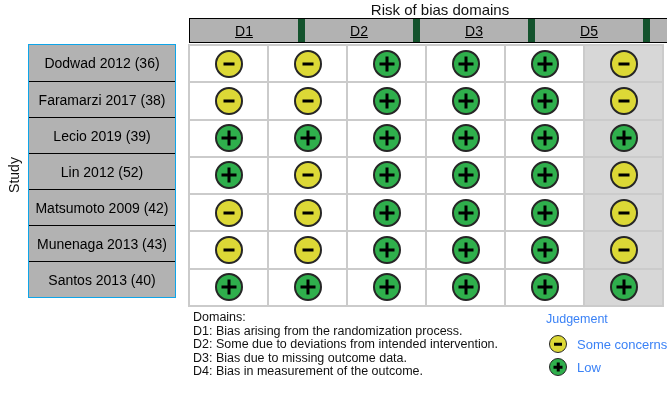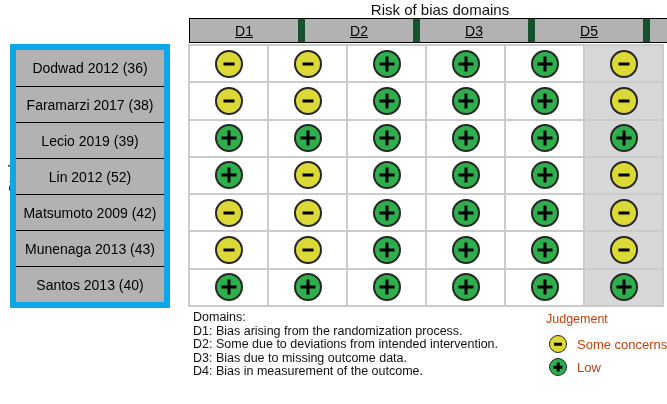--- a/index.html
+++ b/index.html
@@ -23,22 +23,22 @@
     display:flex; border:1px solid #000; box-sizing:border-box;
     background:var(--c-header-fill);
     text-decoration:underline;
   }
   .header-cell {
     flex:1; display:flex; align-items:center; justify-content:center;
     font-size:14px; border-left:7px solid #14532d; box-sizing:border-box;
   }
   .header-cell:first-child { border-left:none; }
   .study-col {
-    position:absolute; left:10px; top:44px; width:160px;
-    border:6px solid #0ea5e9; box-sizing:border-box;
+    position:absolute; left:28px; top:44px; width:148px;
+    border:1px solid #0ea5e9; box-sizing:border-box;
   }
   .study-cell {
     height:36px; display:flex; align-items:center; justify-content:center;
     font-size:14px; background:var(--c-study-fill);
     border-top:1px solid #000; box-sizing:border-box;
   }
   .study-cell:first-child { border-top:none; }
   .body-grid {
     position:absolute; left:188px; top:44px; width:472px; height:259px;
     display:grid; grid-template-columns:repeat(6,1fr); grid-auto-rows:1fr;
@@ -59,21 +59,21 @@
     position:absolute; left:50%; top:50%;
     transform:translate(-50%,-50%); background:#000;
   }
   .bar-h { width:15px; height:3px; }
   .bar-h.short { width:11px; }
   .bar-v { width:3px; height:15px; }
   .domains {
     position:absolute; left:193px; top:311px; font-size:12.5px;
     line-height:13.6px; color:#111;
   }
-  .judgement { position:absolute; left:546px; top:312px; color:#c2410c; }
+  .judgement { position:absolute; left:546px; top:312px; color:#3b82f6; }
   .judgement-heading { font-size:12.5px; margin-bottom:9px; }
   .legend-item {
     display:flex; align-items:center; margin-bottom:5px; height:18px;text-align:center;
   }
   .legend-item .circle {
     width:18px; height:18px; border-width:1.5px; flex:0 0 auto; margin-left:3px;
   }
   .legend-item .bar-h { width:9px; height:2.5px; }
   .legend-item .bar-h.short { width:8px; }
   .legend-item .bar-v { width:2.5px; height:9px; }

